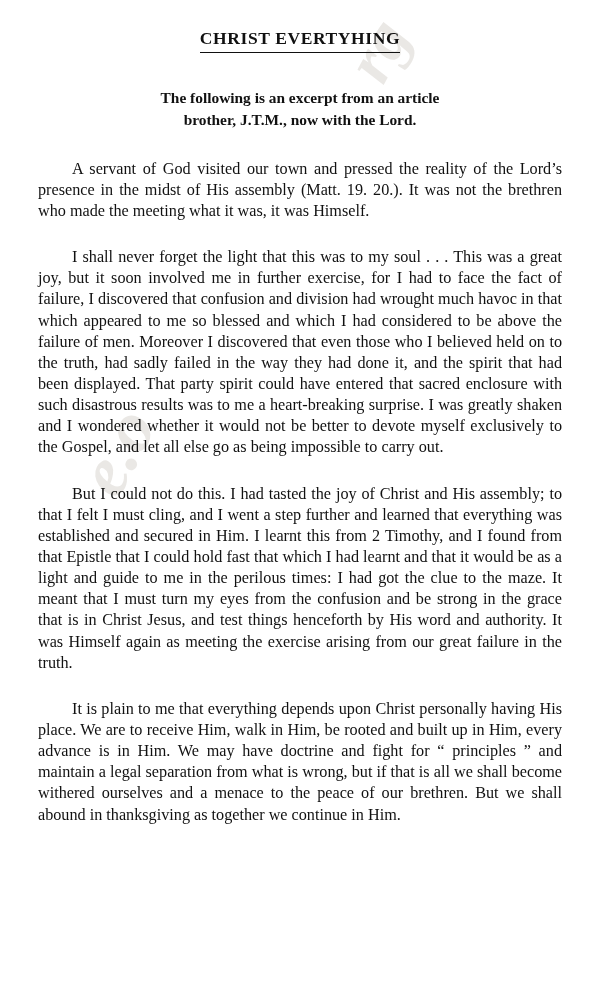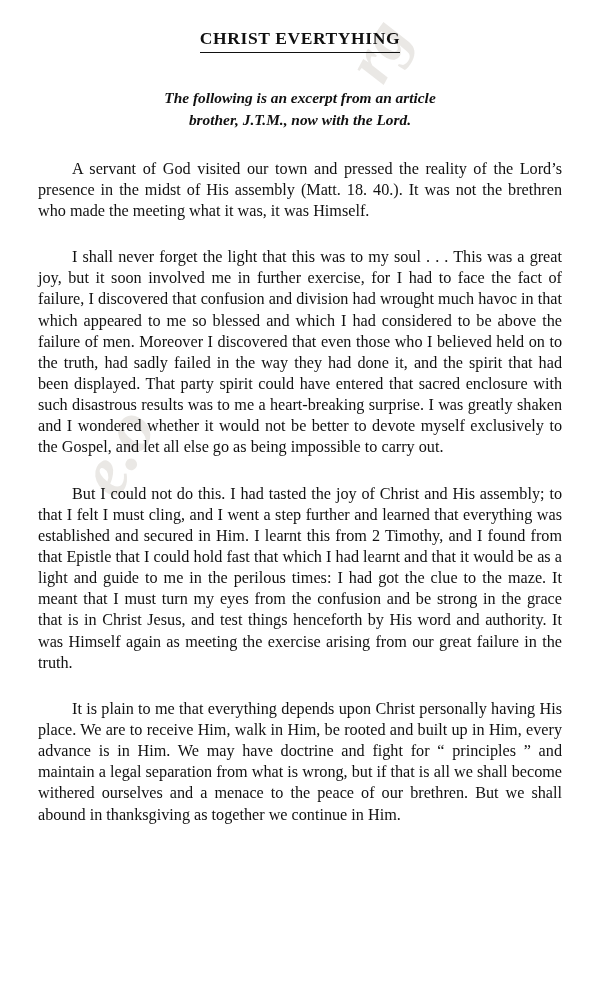--- a/index.html
+++ b/index.html
@@ -71,21 +71,20 @@
     text-align: center;
   }
   .title-inner {
     display: inline-block;
     border-bottom: 1.6px solid #111111;
     padding-bottom: 1px;
   }
   .epigraph {
     margin: 34px auto 0 auto;
     width: 385px;
-    font-style: italic;
     font-weight: bold;
     font-size: 15.4px;
     line-height: 1.42;
     text-align: center;
     text-align-last: center;
   }
   .epigraph .line {
     display: block;
     text-align: justify;
     text-align-last: center;
@@ -126,20 +125,20 @@
         <h1 class="doc-title">CHRIST   EVERTYHING</h1>
       </span>
     </div>
 
     <div class="epigraph">
       <span class="line">The following is an excerpt from an article</span>
       <span class="line centered">brother, J.T.M., now with the Lord.</span>
     </div>
 
     <div id="paragraphs">
-        <p class="body-par first-par"><span>A servant of God visited our town and pressed the reality of the Lord’s presence in the midst of His assembly (Matt. 18. 40.).  It was not the brethren who made the meeting what it was, it was </span><b>Himself.</b></p>
+        <p class="body-par first-par"><span>A servant of God visited our town and pressed the reality of the Lord’s presence in the midst of His assembly (Matt. 19. 20.).  It was not the brethren who made the meeting what it was, it was </span><b>Himself.</b></p>
         <p class="body-par"><span>I shall never forget the light that this was to my soul . . . This was a great joy, but it soon involved me in further exercise, for I had to face the fact of failure, I discovered that confusion and division had wrought much havoc in that which appeared to me so blessed and which I had considered to be above the failure of men.  Moreover I discovered that even those who I believed held on to the truth, had sadly failed in the way they had done it, and the spirit that had been displayed. That party spirit could have entered that sacred enclosure with such disastrous results was to me a heart-breaking surprise. I was greatly shaken and I wondered whether it would not be better to devote myself exclusively to the Gospel, and let all else go as being impossible to carry out.</span></p>
         <p class="body-par"><span>But I could not do this.  I had tasted the joy of Christ and His assembly; to that I felt I must cling, and I went a step further and learned that everything was established and secured </span><b>in Him.</b><span>  I learnt this from 2 Timothy, and I found from that Epistle that I could hold fast that which I had learnt and that it would be as a light and guide to me in the perilous times: I had got the clue to the maze.  It meant that I must turn my eyes from the confusion and be strong in the grace that is in Christ Jesus, and test things henceforth by His word and authority.  It was </span><b>Himself</b><span> again as meeting the exercise arising from our great failure in the truth.</span></p>
         <p class="body-par"><span>It is plain to me that everything depends upon </span><b>Christ personally</b><span> having His place.  We are to receive </span><b>Him,</b><span> walk in </span><b>Him,</b><span> be rooted and built up in </span><b>Him,</b><span> every advance is in </span><b>Him.</b><span> We may have doctrine and fight for “ principles ” and maintain a legal separation from what is wrong, but if that is all we shall become withered ourselves and a menace to the peace of our brethren.  But we shall abound in thanksgiving as together we continue in </span><b>Him.</b></p>
       </div>
 
   </div>
 </div>
 
 </body></html>

